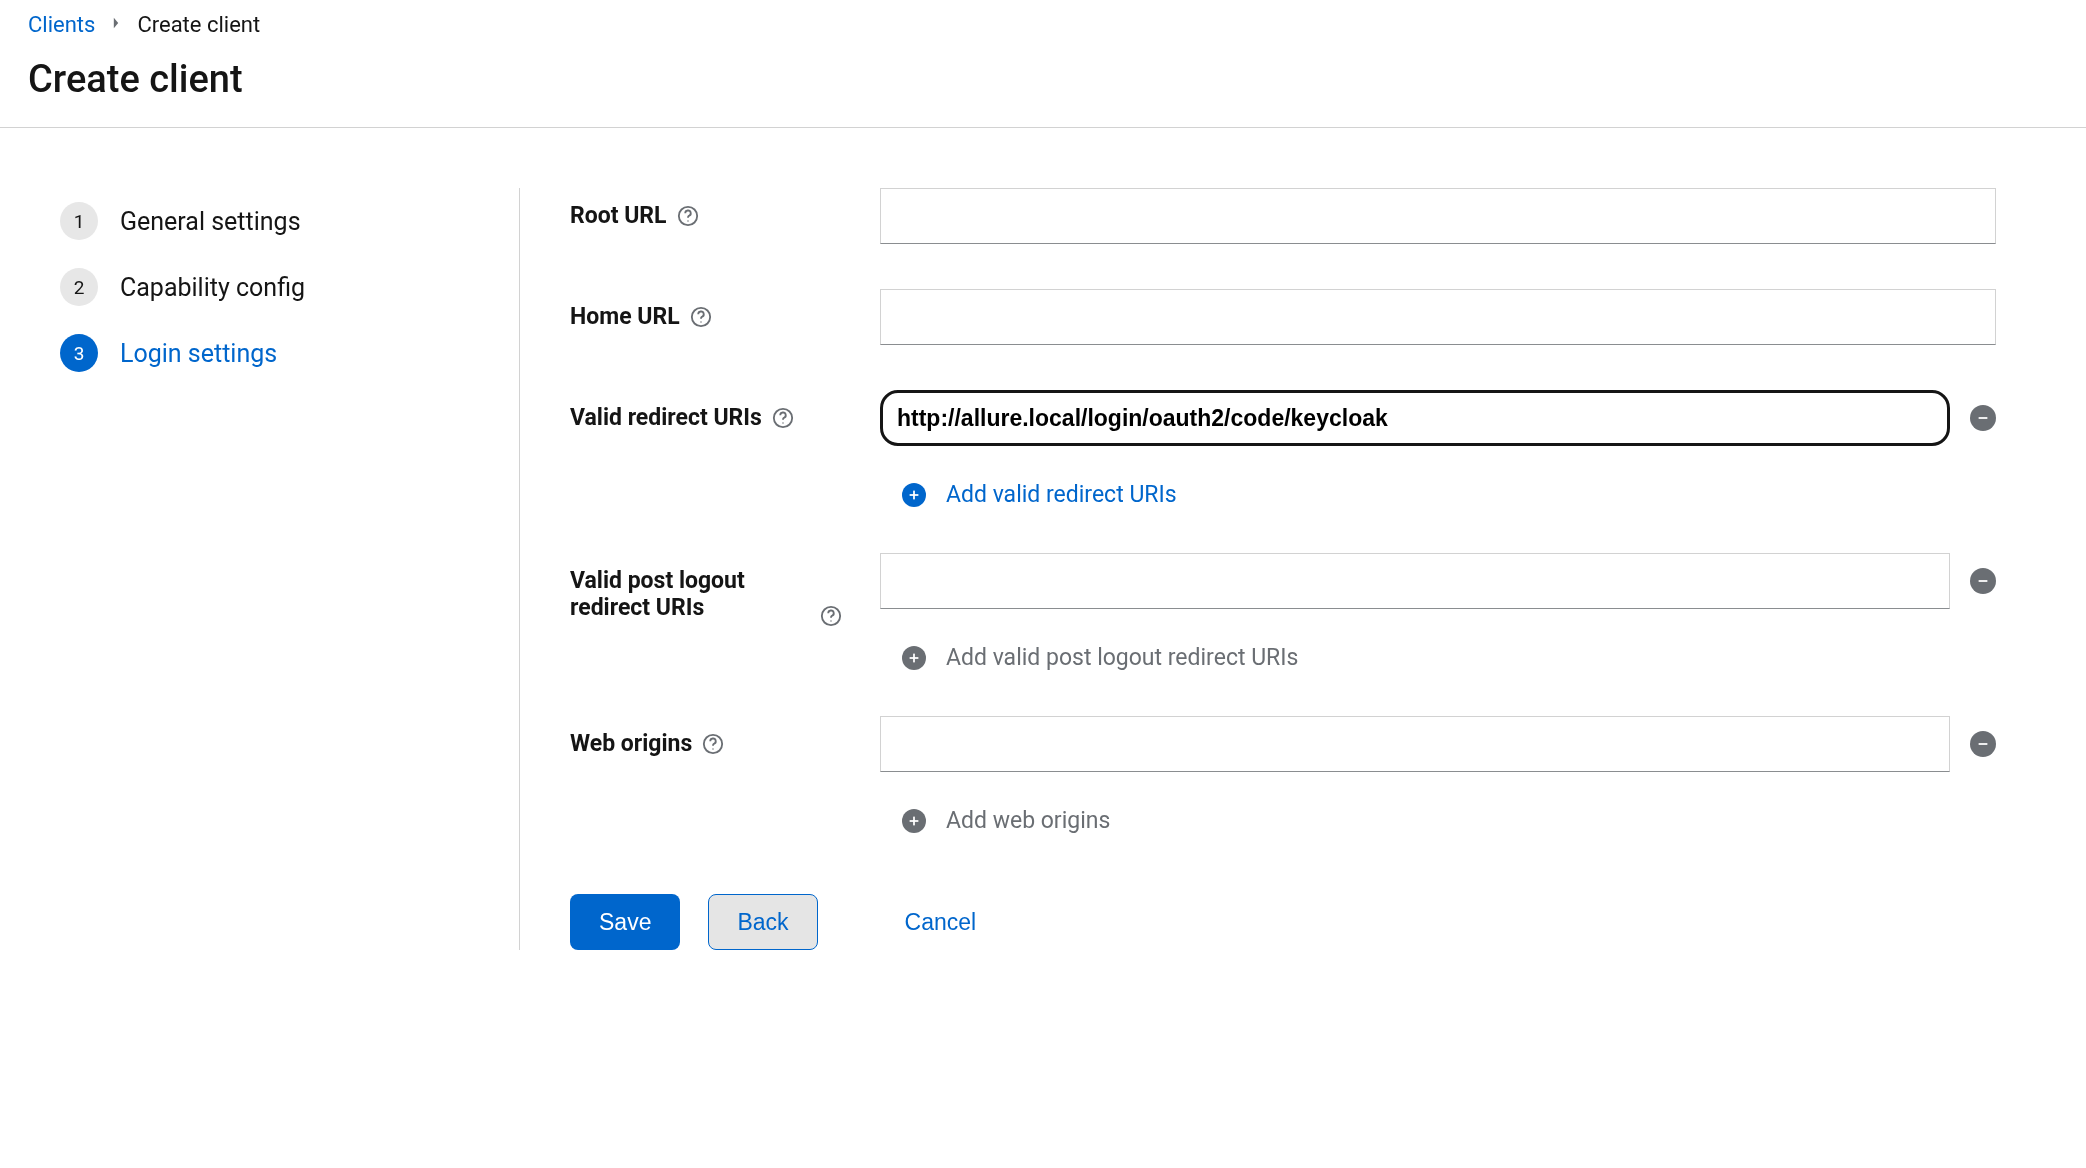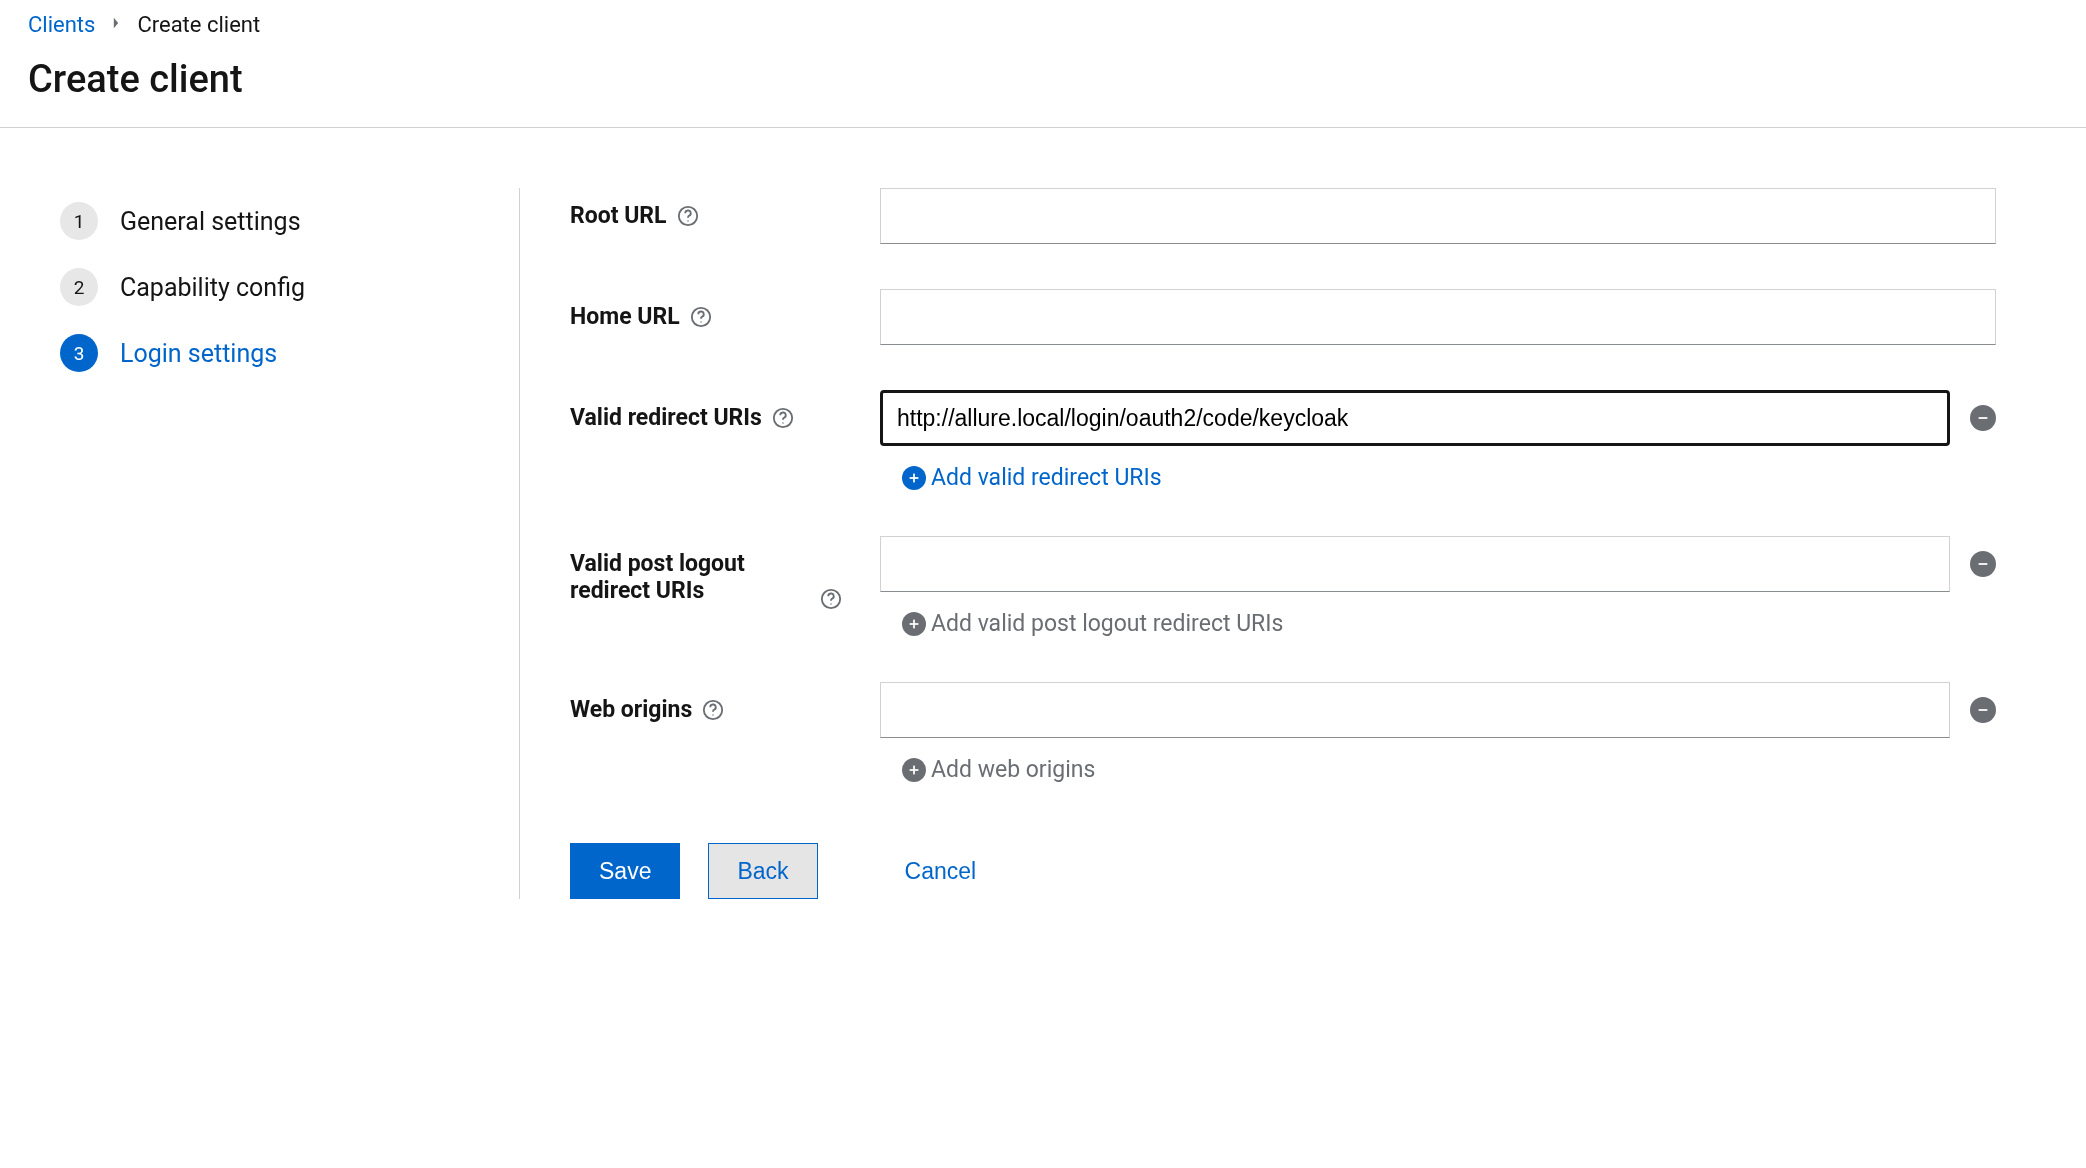--- a/index.html
+++ b/index.html
@@ -129,43 +129,44 @@
       height: 56px;
       padding: 0 14px;
       font-size: 23px;
       border: 1px solid #d2d2d2;
       border-bottom: 1.5px solid #8a8d90;
       background: #fff;
       outline: none;
     }
     .text-input.focused {
       border: 3px solid #151515;
-      border-radius: 4px;
+      border-radius: 18px;
+      font-weight: bold;
     }
     .remove-btn {
       display: inline-flex;
       align-items: center;
       justify-content: center;
       width: 26px;
       height: 26px;
       border-radius: 50%;
       background: #6a6e73;
       color: #fff;
       cursor: pointer;
       flex-shrink: 0;
     }
     .remove-btn svg {
       width: 14px;
       height: 14px;
     }
     .add-row {
       display: flex;
       align-items: center;
-      gap: 5px;
-      margin-top: 18px;
+      gap: 20px;
+      margin-top: 35px;
       padding-left: 22px;
       font-size: 23px;
       cursor: pointer;
     }
     .add-row.active { color: #0066cc; }
     .add-row.muted { color: #6a6e73; text-align: right; }
     .add-icon {
       display: inline-flex;
       align-items: center;
       justify-content: center;
@@ -183,21 +184,21 @@
       margin-top: 60px;
     }
     .btn {
       display: inline-flex;
       align-items: center;
       justify-content: center;
       height: 56px;
       padding: 0 28px;
       font-size: 23px;
       cursor: pointer;
-      border-radius: 0;
+      border-radius: 8px;
       border: 1px solid transparent;
     }
     .btn-primary {
       background: #0066cc;
       color: #fff;
     }
     .btn-secondary {
       background: #e5e5e5;
       color: #0066cc;
       border: 1.5px solid #0066cc;

